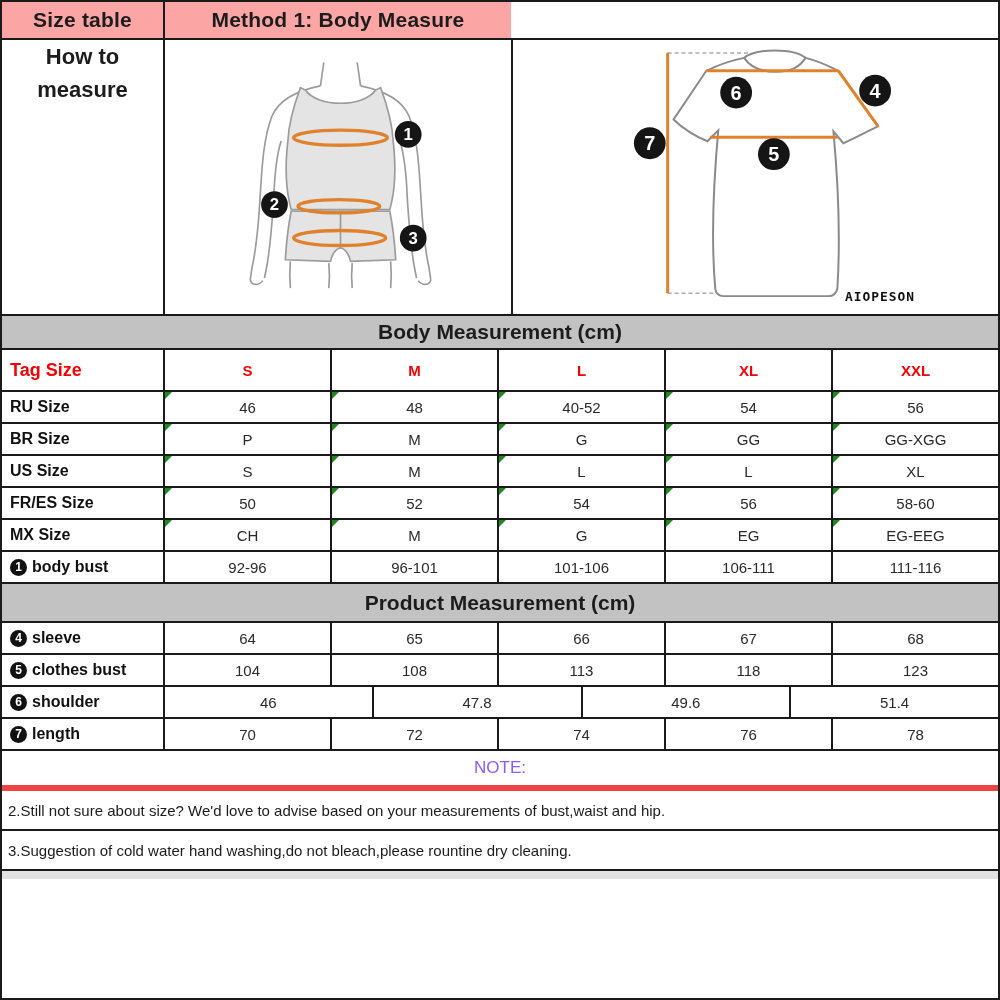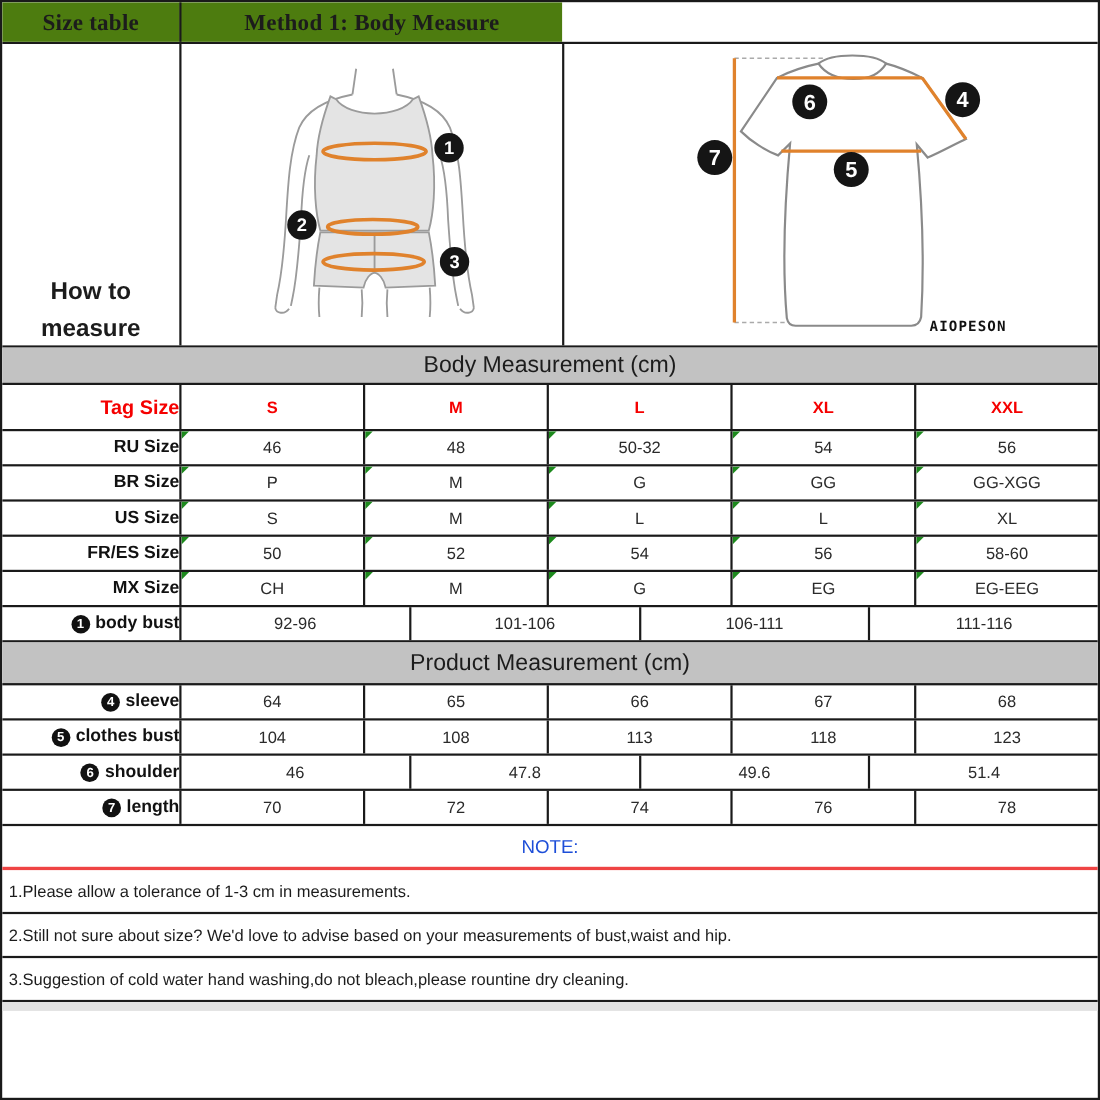--- a/index.html
+++ b/index.html
@@ -12,52 +12,52 @@
     background: #fff;
     overflow: hidden;
   }
   .row { display: flex; border-bottom: 2px solid #1a1a1a; }
   .cell {
     position: relative;
     display: flex; align-items: center; justify-content: center;
     border-left: 2px solid #1a1a1a;
     overflow: hidden;
   }
-  .cell:first-child { border-left: none; justify-content: flex-end; }
+  .cell:first-child { border-left: none; }
   .label-col { width: 161px; flex: none; justify-content: flex-start; padding-left: 8px; }
   .data-col { flex: 1; }
-  .gray { background: #4d7c0f; font-family: Liberation Serif, serif; }
+  .gray { background: #fca5a5; }
   .title-row { height: 38px; }
   .title-row .cell { font-weight: bold; font-size: 21px; letter-spacing: 0.2px; }
   .m1-col { width: 348px; flex: none; }
   .illus-row { height: 276px; }
   .howto-cell { flex-direction: column; font-weight: bold; font-size: 22px; line-height: 1.5; }
   .section-title {
     height: 34px; background: #c2c2c2;
     display: flex; align-items: center; justify-content: center;
-    font-weight: normal; font-size: 21px;
+    font-weight: bold; font-size: 21px;
     border-bottom: 2px solid #1a1a1a;
   }
   .tag-row { height: 42px; }
   .tag-row .cell { color: #f50000; font-weight: bold; }
   .tag-row .label-col { font-size: 18px; }
   .tag-row .data-col { font-size: 15px; }
   .d-row { height: 32px; font-size: 15px; color:#2a2a2a; }
   .d-row .label-col { font-weight: bold; font-size: 16px; color:#111; }
   .p-title { height: 39px; }
   .gmark::after {
     content: ""; position: absolute; top: 0; left: 0;
     width: 0; height: 0;
     border-top: 7px solid #1d8a1d;
     border-right: 7px solid transparent;
   }
   .note-title {
     height: 40px; display: flex; align-items: center; justify-content: center;
-    color: #1d4ed8; font-size: 17px;
-    border-bottom: 3px solid #ef4444;
+    color: #8b5cf6; font-size: 17px;
+    border-bottom: 6px solid #ef4444;
   }
   .note-row {
     height: 40px; display: flex; align-items: center;
     padding-left: 6px; font-size: 15px;
     border-bottom: 2px solid #1a1a1a; color:#1c1c1c;
   }
   .bottom-strip { height: 8px; background: #e2e2e2; }
   .badge {
     display: inline-flex; width: 17px; height: 17px; flex: none;
     border-radius: 50%; background: #111; color: #fff;
@@ -157,21 +157,21 @@
     <div class="cell data-col">M</div>
     <div class="cell data-col">L</div>
     <div class="cell data-col">XL</div>
     <div class="cell data-col">XXL</div>
   </div>
 
   <div class="row d-row">
     <div class="cell label-col">RU Size</div>
     <div class="cell data-col gmark">46</div>
     <div class="cell data-col gmark">48</div>
-    <div class="cell data-col gmark">50-32</div>
+    <div class="cell data-col gmark">40-52</div>
     <div class="cell data-col gmark">54</div>
     <div class="cell data-col gmark">56</div>
   </div>
 
   <div class="row d-row">
     <div class="cell label-col">BR Size</div>
     <div class="cell data-col gmark">P</div>
     <div class="cell data-col gmark">M</div>
     <div class="cell data-col gmark">G</div>
     <div class="cell data-col gmark">GG</div>
@@ -204,20 +204,21 @@
     <div class="cell data-col gmark">EG</div>
     <div class="cell data-col gmark">EG-EEG</div>
   </div>
 
   <div class="row d-row">
     <div class="cell label-col">
       <span class="badge">1</span>
       <span>body bust</span>
     </div>
     <div class="cell data-col">92-96</div>
+    <div class="cell data-col">96-101</div>
     <div class="cell data-col">101-106</div>
     <div class="cell data-col">106-111</div>
     <div class="cell data-col">111-116</div>
   </div>
 
   <div class="section-title p-title">Product Measurement (cm)</div>
 
   <div class="row d-row">
     <div class="cell label-col">
       <span class="badge">4</span>
@@ -259,18 +260,17 @@
       <span>length</span>
     </div>
     <div class="cell data-col">70</div>
     <div class="cell data-col">72</div>
     <div class="cell data-col">74</div>
     <div class="cell data-col">76</div>
     <div class="cell data-col">78</div>
   </div>
 
   <div class="note-title">NOTE:</div>
-  <div class="note-row">1.Please allow a tolerance of 1-3 cm in measurements.</div>
   <div class="note-row">2.Still not sure about size? We'd love to advise based on your measurements of bust,waist and hip.</div>
   <div class="note-row">3.Suggestion of cold water hand washing,do not bleach,please rountine dry cleaning.</div>
 
   <div class="bottom-strip"></div>
 </div>
 
 </body></html>

